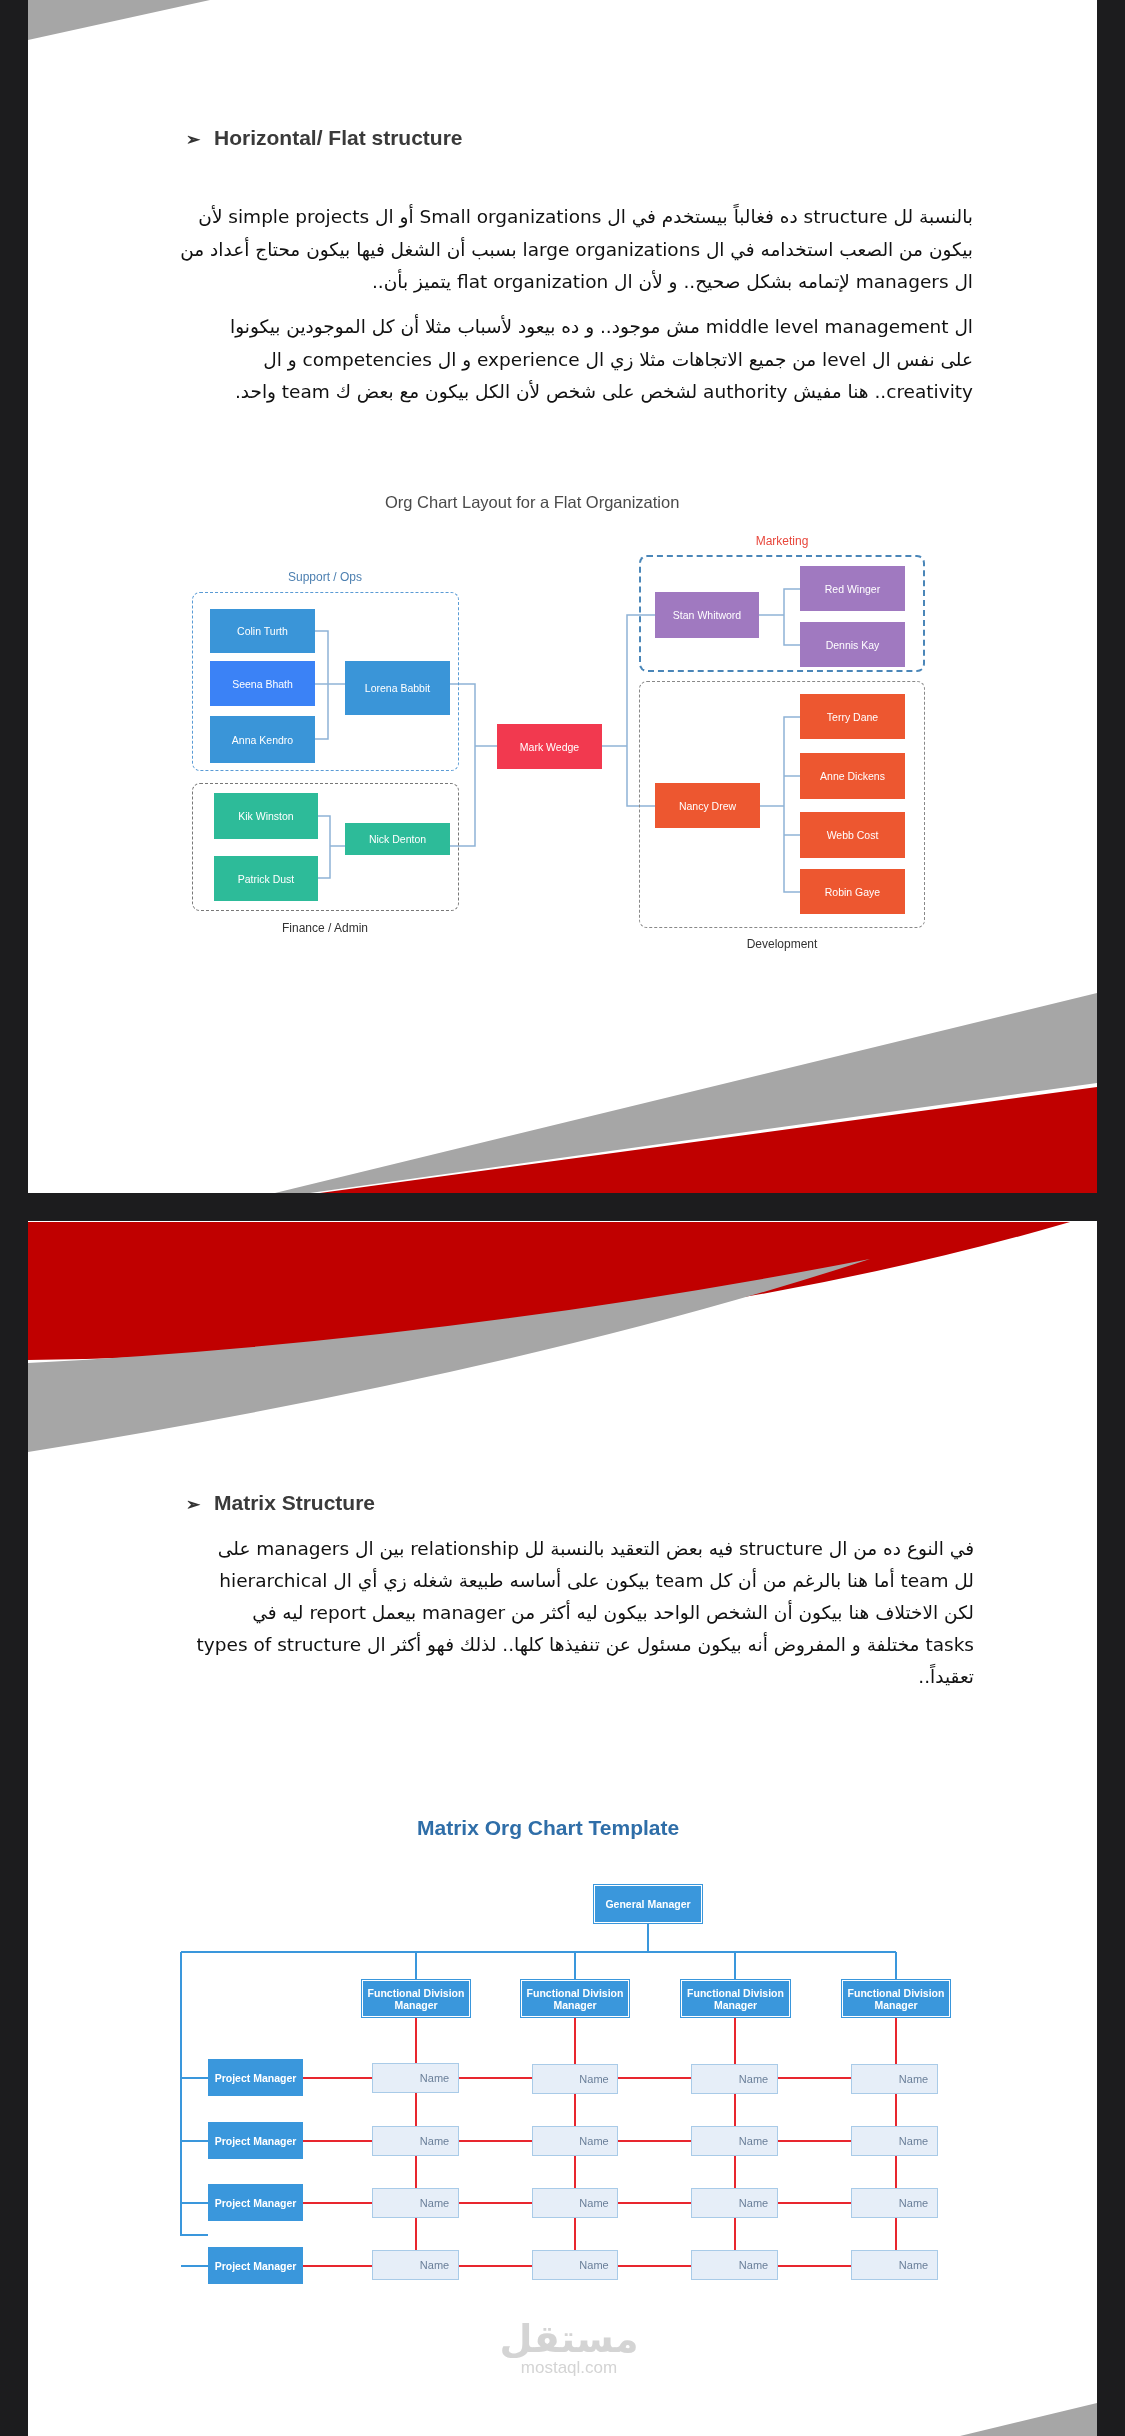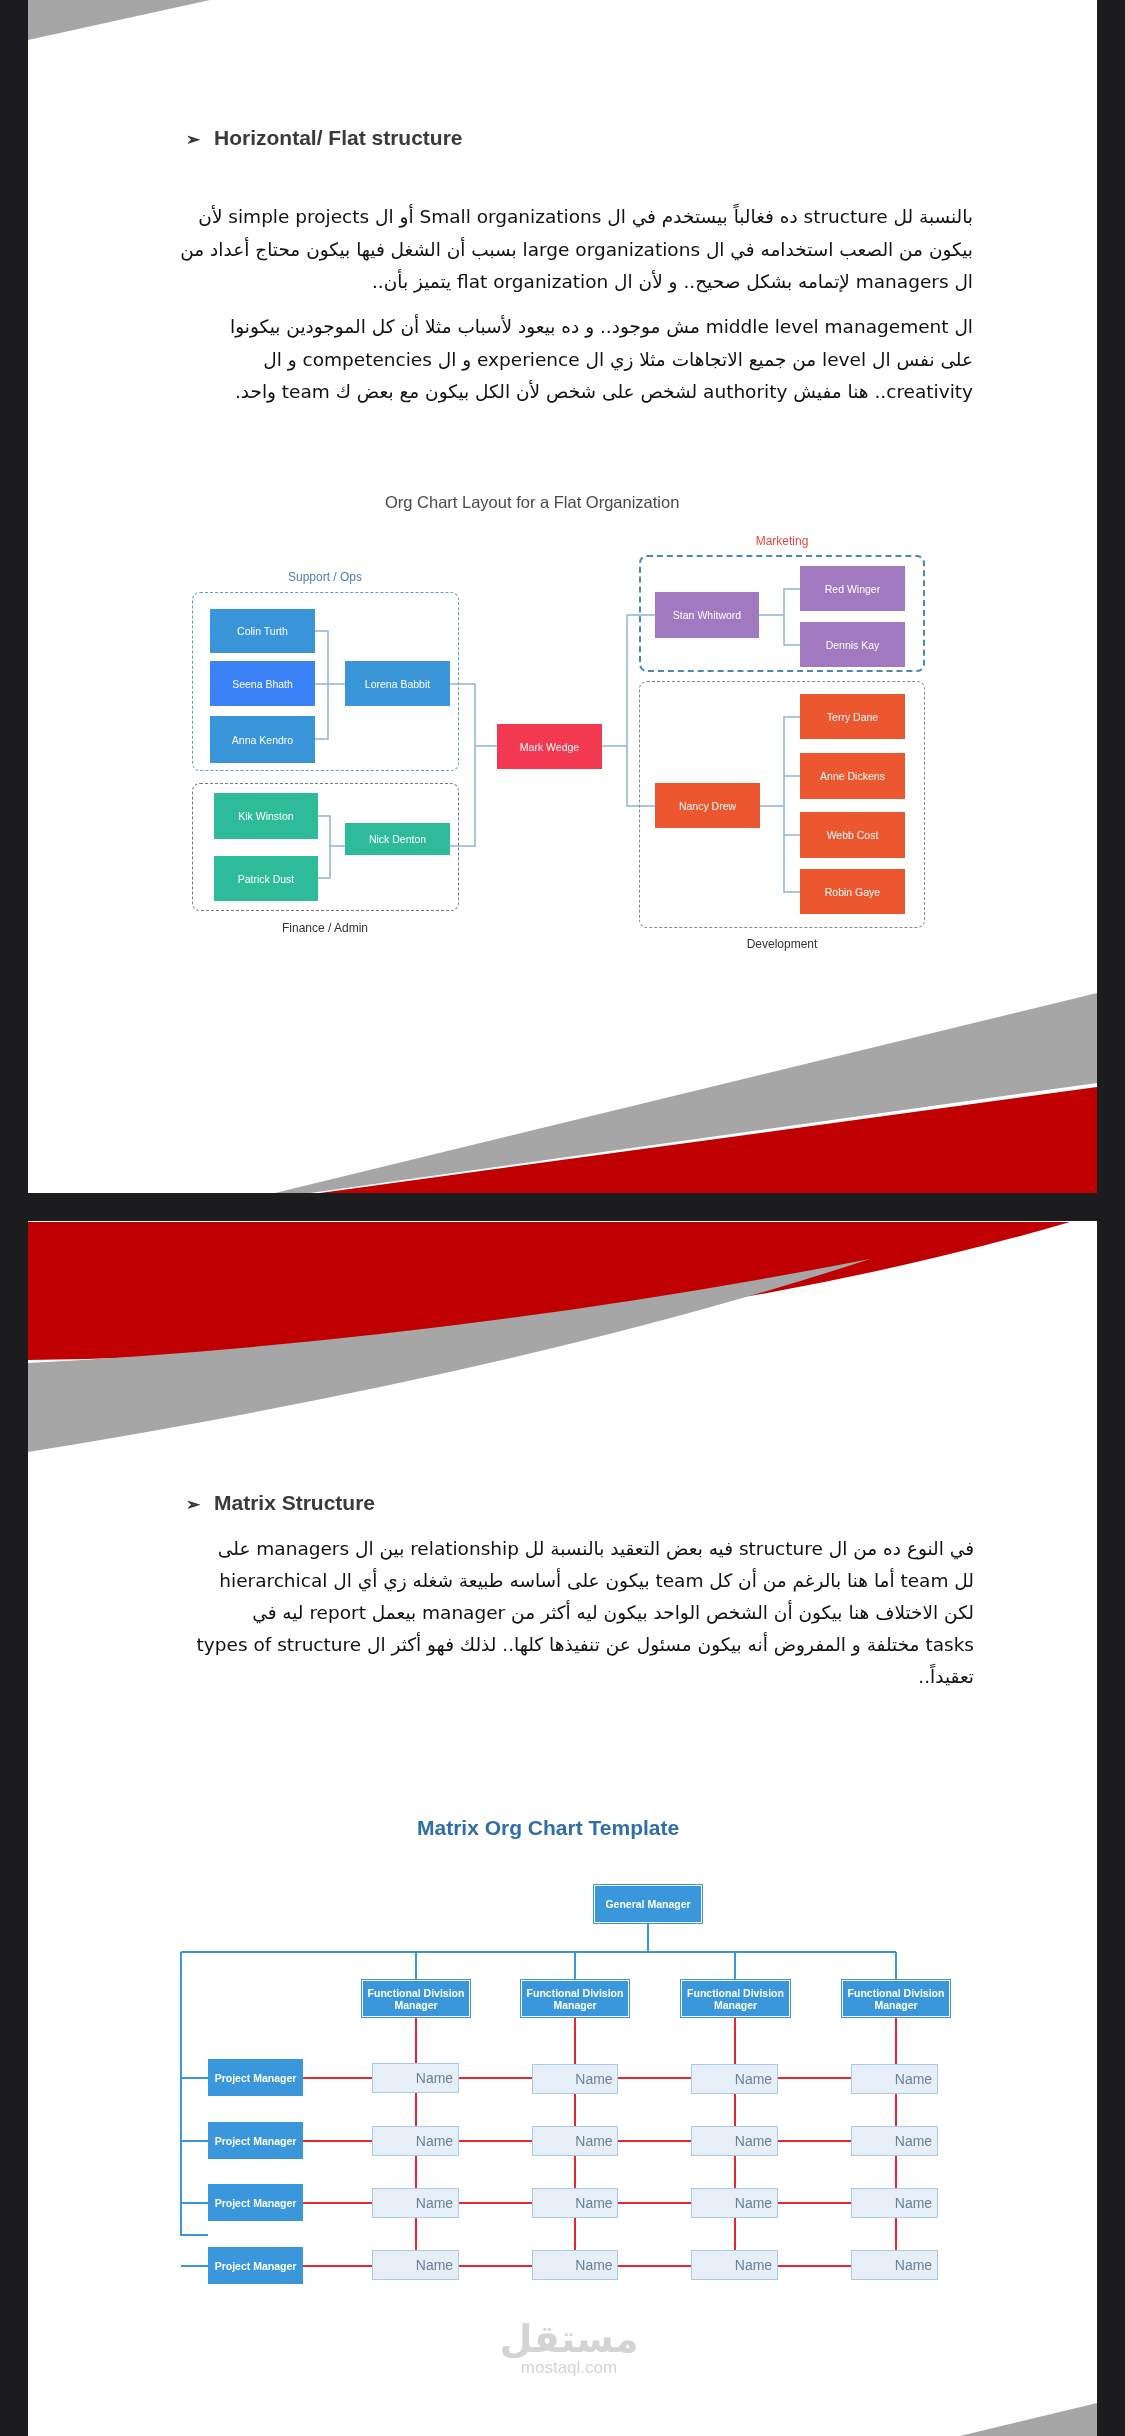--- a/index.html
+++ b/index.html
@@ -30,21 +30,21 @@
   }
   .grp { position: absolute; border-radius: 8px; box-sizing: border-box; }
   .grplabel { position: absolute; font-size: 12px; white-space: nowrap; transform: translateX(-50%); }
   .mx-blue {
     position: absolute; background: #3a97dc; color: #fff; font-weight: bold; font-size: 10.5px;
     display: flex; align-items: center; justify-content: center; text-align: center;
     outline: 1.5px solid #3a97dc; border: 1.5px solid #ffffff; box-sizing: border-box; line-height: 12px;
   }
   .mx-name {
     position: absolute; background: #e6eef8; border: 1.5px solid #a9cbe8; color: #6a7f99;
-    font-size: 14px; display: flex; align-items: center; justify-content: center; box-sizing: border-box; padding-left: 38px;
+    font-size: 11px; display: flex; align-items: center; justify-content: center; box-sizing: border-box; padding-left: 38px;
   }
   .watermark { position: absolute; text-align: center; color: #d4d4d4; }
 </style>
 </head>
 <body>
 
 <div id="page1" class="page">
   <svg class="deco" height="1193">
     <polygon points="0,0 182,0 0,40" fill="#a6a6a6"></polygon>
     <polygon points="247,1193 1069,993 1069,1083 282,1193" fill="#a6a6a6"></polygon>
@@ -101,21 +101,21 @@
 
     <div class="grp" style="left:611px; top:555px; width:286px; height:117px; border:2px dashed #4a86b8;"></div>
     <div class="grplabel" style="left:754px; top:534px; color:#e8473c;">Marketing</div>
 
     <div class="grp" style="left:611px; top:681px; width:286px; height:247px; border:1.5px dashed #888;"></div>
     <div class="grplabel" style="left:754px; top:937px; color:#333;">Development</div>
 
     <div class="node" style="left:182px; top:609px; width:105px; height:44px; background:#3a95d8;">Colin Turth</div>
     <div class="node" style="left:182px; top:661px; width:105px; height:45px; background:#3b82f6;">Seena Bhath</div>
     <div class="node" style="left:182px; top:716px; width:105px; height:47px; background:#3a95d8;">Anna Kendro</div>
-    <div class="node" style="left:317px; top:661px; width:105px; height:45px; background:#3a95d8;">Lorena Babbit</div>
+    <div class="node" style="left:317px; top:661px; width:105px; height:54px; background:#3a95d8;">Lorena Babbit</div>
 
     <div class="node" style="left:186px; top:793px; width:104px; height:46px; background:#2dbb99;">Kik Winston</div>
     <div class="node" style="left:186px; top:856px; width:104px; height:45px; background:#2dbb99;">Patrick Dust</div>
     <div class="node" style="left:317px; top:823px; width:105px; height:32px; background:#2dbb99;">Nick Denton</div>
 
     <div class="node" style="left:469px; top:724px; width:105px; height:45px; background:#f2394f;">Mark Wedge</div>
 
     <div class="node" style="left:627px; top:592px; width:104px; height:46px; background:#a079c0;">Stan Whitword</div>
     <div class="node" style="left:772px; top:566px; width:105px; height:45px; background:#a079c0;">Red Winger</div>
     <div class="node" style="left:772px; top:622px; width:105px; height:45px; background:#a079c0;">Dennis Kay</div>

